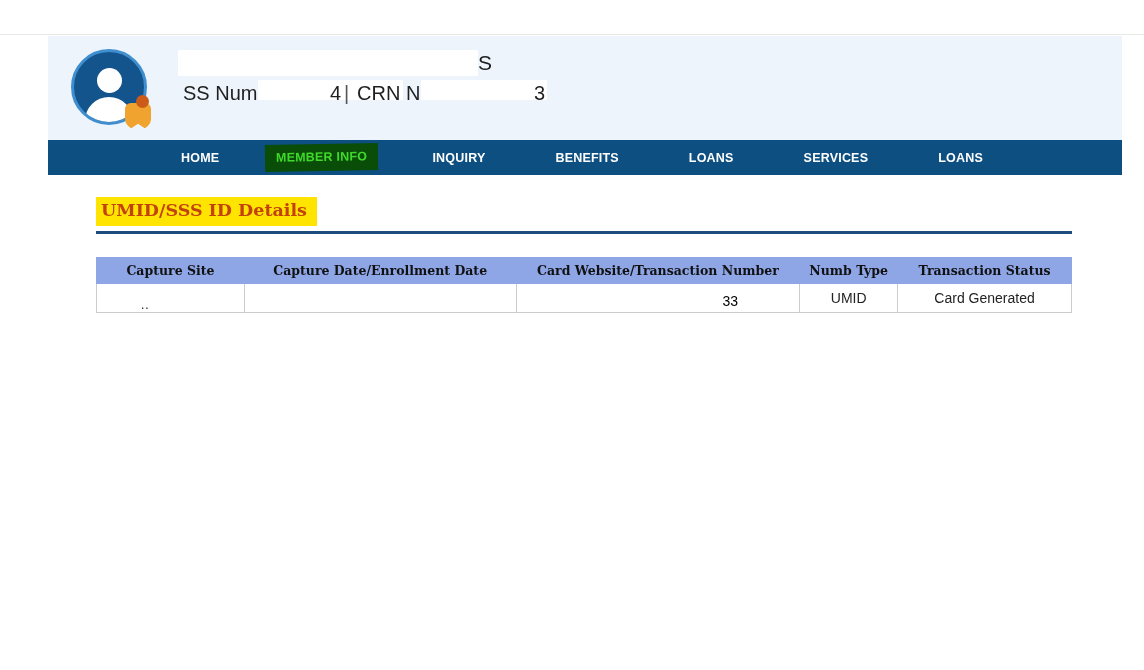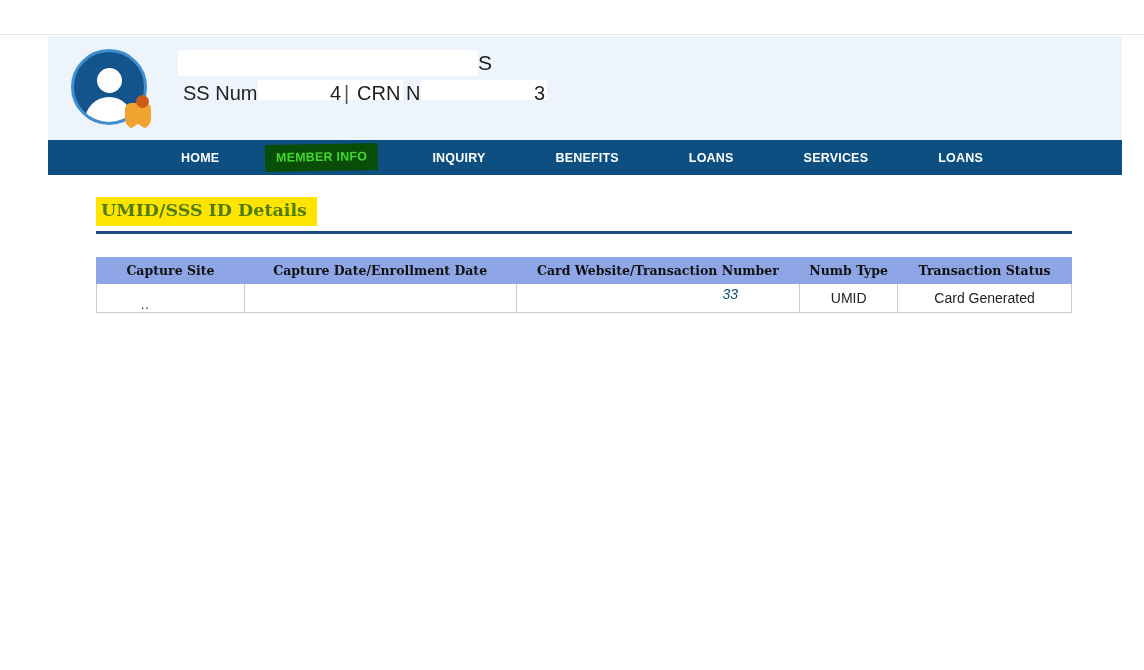--- a/index.html
+++ b/index.html
@@ -189,21 +189,21 @@
   }
 
   
   #page-title-wrap {
     position: absolute;
     left: 96px; top: 197px;
   }
   #page-title {
     display: inline-block;
     background: #ffe400;
-    color: #4d7c0f;
+    color: #c2410c;
     font-family: "DejaVu Serif", serif;
     font-weight: bold;
     font-size: 17.5px;
     padding: 3px 10px 4px 5px;
     line-height: 1.25;
   }
   #title-rule {
     position: absolute;
     left: 96px; top: 231px;
     width: 976px; height: 3px;
@@ -262,25 +262,24 @@
     color: #111;
     z-index: 3;
     letter-spacing: 1px;
   }
   #card-serial-redaction {
     left: 0px; top: 0px; width: 202px; height: 27px;
   }
   .cell-value { position: relative; z-index: 1; text-align: right; }
   #card-serial-value {
     position: absolute;
-    left: 206px; top: 2px;
+    left: 206px; top: 9px;
     z-index: 3;
     font-size: 14px;
-    color: #0c4a6e;
-    font-style: italic;
+    color: #000000;
   }
 </style>
 </head>
 <body>
 
 <div id="top-strip"></div>
 
 <div id="member-header">
 
   <div id="avatar-wrap">

